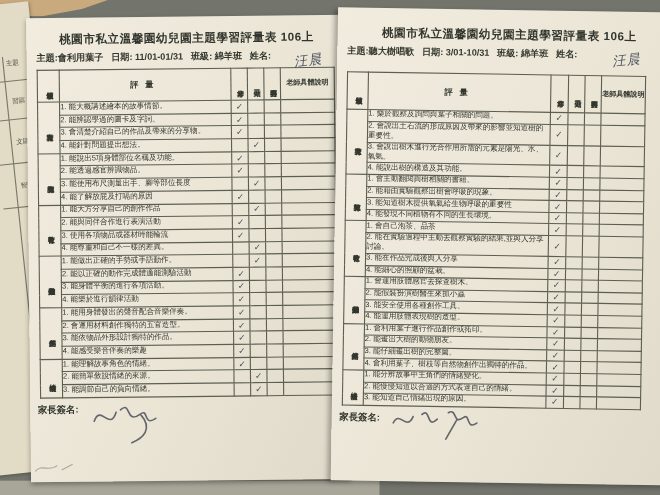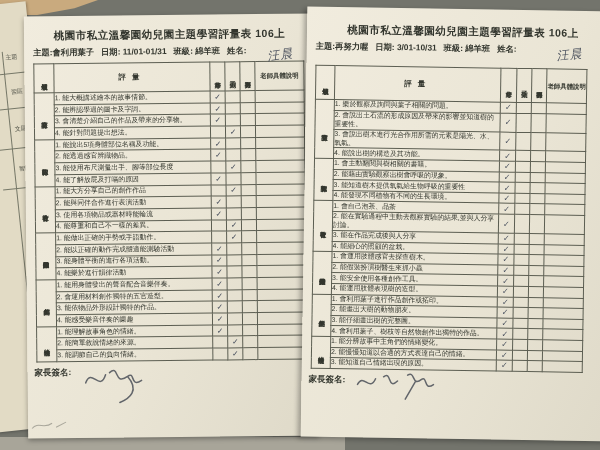--- a/index.html
+++ b/index.html
@@ -271,21 +271,21 @@
       </svg>
     </div>
     <svg class="scribble" width="50" height="14" viewBox="0 0 50 14">
       <path d="M4 10 C10 3, 16 11, 24 5 M28 9 L38 4" stroke="#8f8d83" stroke-width="1" fill="none" opacity=".7"></path>
     </svg>
   </div>
 
   <div class="paper" id="paper-right">
     <div class="title">桃園市私立溫馨園幼兒園主題學習評量表 106上</div>
     <div class="meta">
-      <span>主題:再努力喔</span>
+      <span>主題:聽大樹唱歌</span>
       <span>日期: 3/01-10/31</span>
       <span>班級: 綿羊班</span>
       <span>姓名:</span>
     </div>
     <span class="handname" style="left:250px;top:36px">汪晨</span>
 
     <table class="eval">
       <colgroup>
         <col style="width:19px">
           <col style="width:166px">

